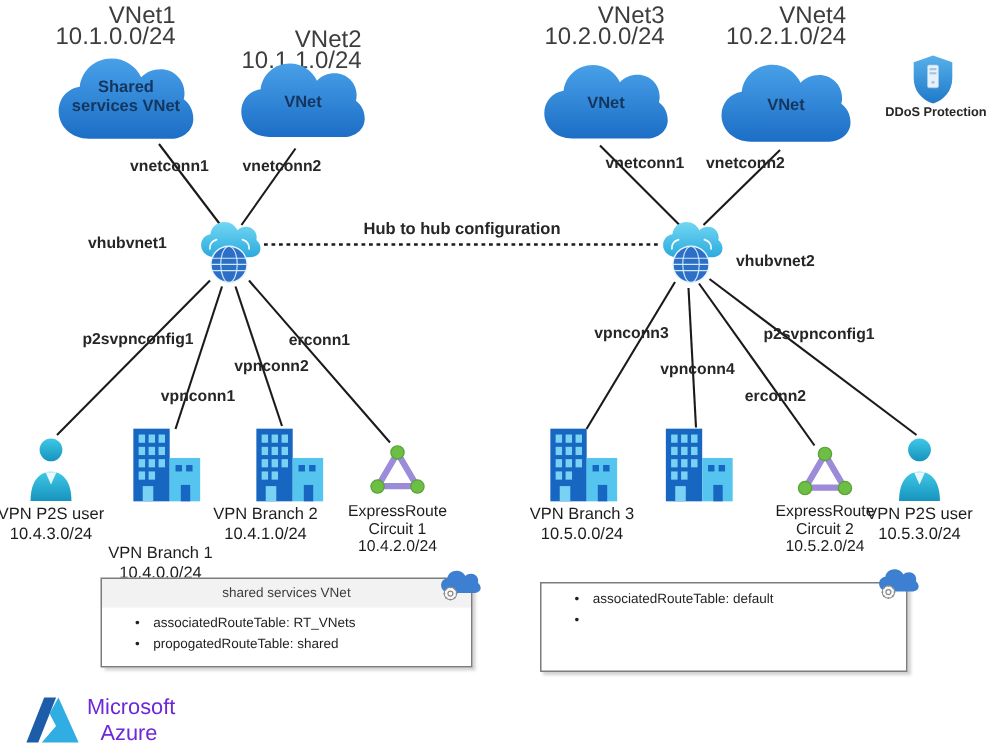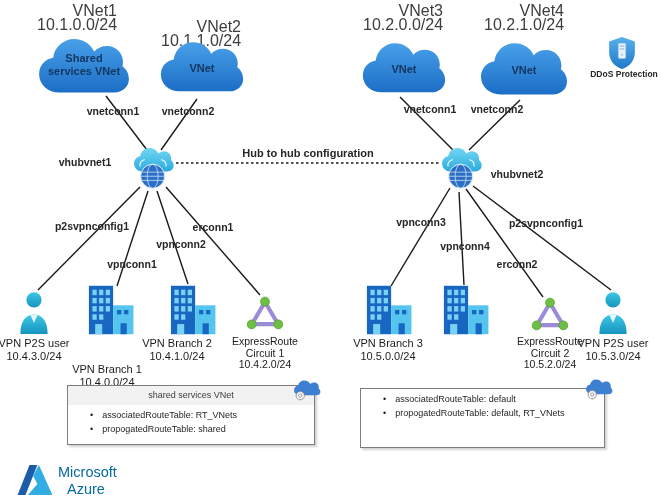--- a/index.html
+++ b/index.html
@@ -12,21 +12,21 @@
   .eplbl{position:absolute;font-size:11px;line-height:13px;color:#1c1c1c;text-align:center;}
   .eplbl.sm{font-size:10.5px;line-height:11.5px;}
   .rbox{position:absolute;border:1.5px solid #7c7c7c;background:#fff;
         box-shadow:2px 2px 2px rgba(0,0,0,0.18);}
   .rbox-title{background:#F2F2F2;text-align:center;font-size:9px;color:#3c3c3c;
               padding:4px 6px 3px;line-height:11.5px;}
   .rbox-title .b{font-weight:bold;}
   .rbox-bullets{padding:5px 6px 0 22px;font-size:9px;color:#1f1f1f;line-height:10.5px;}
   .bullet{display:flex;gap:9px;margin-bottom:3.5px;align-items:flex-start;}
   .bullet .dot{font-size:9px;line-height:10px;}
-  .brand{position:absolute;left:58px;top:464px;font-size:14.5px;color:#0369a1;line-height:17px;}
+  .brand{position:absolute;left:58px;top:464px;font-size:14.5px;color:#6d28d9;line-height:17px;}
   .brand .l2{padding-left:9px;}
   svg.icon{position:absolute;display:block;}
   .lines{position:absolute;left:0;top:0;}
 </style>
 </head>
 <body>
 
 <div class="stage">
 
   <svg width="0" height="0" style="position:absolute" aria-hidden="true">
@@ -279,21 +279,20 @@
     </svg>
 
   <div class="rbox" style="left:360px;top:388px;width:243px;height:58px;">
     <div class="rbox-bullets">
       <div class="bullet">
           <span class="dot">•</span>
           <span>associatedRouteTable: default</span>
         </div>
       <div class="bullet">
           <span class="dot">•</span>
-          <span>propogatedRouteTable: default, RT_VNets</span>
         </div>
     </div>
   </div>
   <svg class="icon" style="left:584px;top:379px;" width="29" height="21" viewBox="0 0 42 30">
       <use href="#iconMiniCloud"></use>
     </svg>
 
   <svg class="icon" style="left:16px;top:462px;" width="38" height="36" viewBox="0 0 48 44">
       <use href="#iconAzure"></use>
     </svg>

